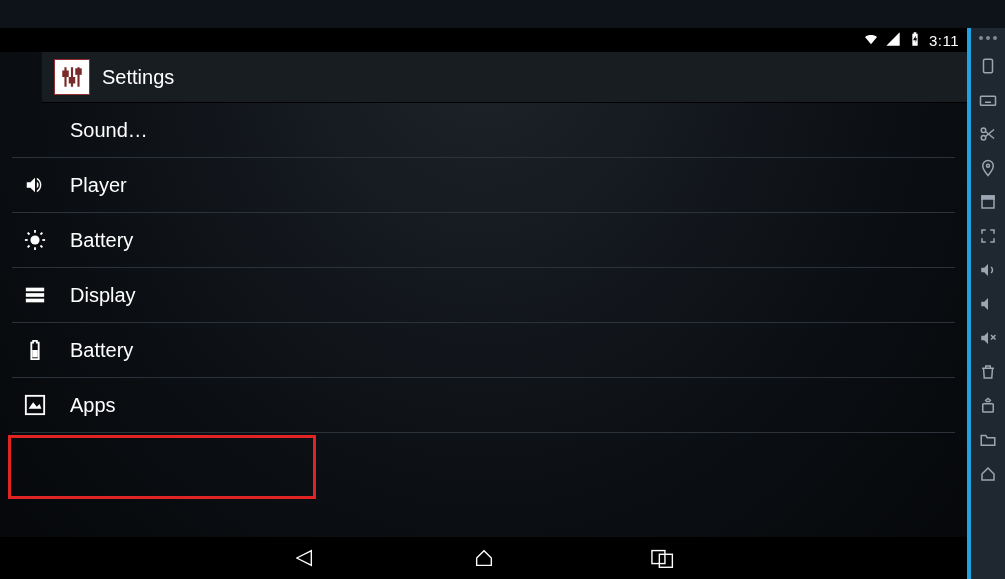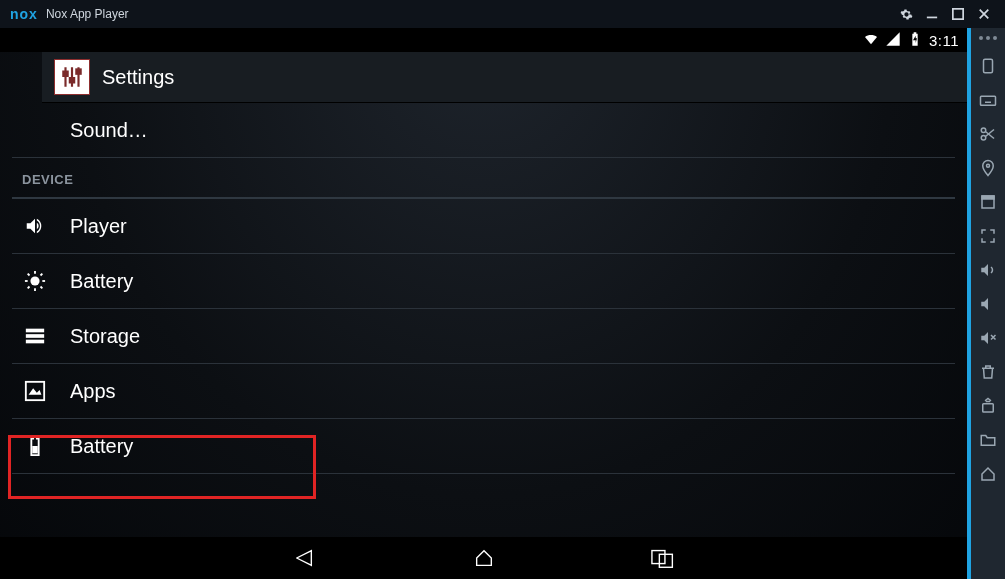--- a/index.html
+++ b/index.html
@@ -189,45 +189,20 @@
       width: 40px; height: 28px;
       display: flex; align-items: center; justify-content: center;
     }
     .android-nav .nav-btn svg { width: 26px; height: 22px; stroke: #fff; fill: none; stroke-width: 1.5; }
   </style>
 </head>
 <body>
 
 <div class="window">
 
-  <div class="titlebar">
-    <span class="nox-logo">nox</span>
-    <span>Nox App Player</span>
-    <span class="spacer"></span>
-    <span class="win-btn">
-      <svg viewBox="0 0 24 24" width="13" height="13" fill="#cfd6de">
-          <path d="M12 8a4 4 0 1 0 0 8 4 4 0 0 0 0-8zm9 4a9 9 0 0 1-.1 1.3l2.1 1.6-2 3.5-2.5-1a7 7 0 0 1-2.2 1.3l-.4 2.6h-4l-.4-2.6a7 7 0 0 1-2.2-1.3l-2.5 1-2-3.5 2.1-1.6A9 9 0 0 1 3 12a9 9 0 0 1 .1-1.3L1 9.1l2-3.5 2.5 1A7 7 0 0 1 7.7 5.3L8.1 2.7h4l.4 2.6a7 7 0 0 1 2.2 1.3l2.5-1 2 3.5-2.1 1.6c.1.4.1.9.1 1.3z"></path>
-        </svg>
-    </span>
-    <span class="win-btn">
-      <svg viewBox="0 0 14 14" width="12" height="12">
-          <rect x="1" y="10" width="12" height="2" fill="#cfd6de"></rect>
-        </svg>
-    </span>
-    <span class="win-btn">
-      <svg viewBox="0 0 14 14" width="12" height="12">
-          <rect x="1" y="1" width="12" height="12" fill="none" stroke="#cfd6de" stroke-width="2"></rect>
-        </svg>
-    </span>
-    <span class="win-btn">
-      <svg viewBox="0 0 14 14" width="12" height="12">
-          <path d="M2 2 L12 12 M12 2 L2 12" stroke="#cfd6de" stroke-width="2"></path>
-        </svg>
-    </span>
-  </div>
 
   <div class="body-area">
 
     <div class="emulator">
 
       <div class="android-status">
         <span><svg viewBox="0 0 24 24" fill="#fff">
               <path d="M12 20l9-11c-5-4-13-4-18 0l9 11z"></path>
             </svg></span>
         <span><svg viewBox="0 0 24 24" fill="#fff">
@@ -252,21 +227,20 @@
               </g>
             </svg>
         </div>
         <div class="settings-title">Settings</div>
       </div>
 
       <div class="settings-list">
         <div class="row more">
           <span class="rlabel">Sound…</span>
         </div>
-        <div class="section-header">DEVICE</div>
 
         <div class="row">
           <span class="ricon">
               <svg viewBox="0 0 24 24">
                 <path d="M3 9v6h4l5 5V4L7 9H3zm13 3a4 4 0 0 0-2-3.5v7A4 4 0 0 0 16 12zm-2-8v2a7 7 0 0 1 0 12v2a9 9 0 0 0 0-16z"></path>
               </svg>
             </span>
           <span class="rlabel">Player</span>
         </div>
         <div class="row">
@@ -288,40 +262,40 @@
           <span class="rlabel">Battery</span>
         </div>
         <div class="row">
           <span class="ricon">
               <svg viewBox="0 0 24 24">
                 <rect x="2" y="4" width="20" height="4"></rect>
                 <rect x="2" y="10" width="20" height="4"></rect>
                 <rect x="2" y="16" width="20" height="4"></rect>
               </svg>
             </span>
-          <span class="rlabel">Storage</span>
+          <span class="rlabel">Display</span>
+        </div>
+        <div class="row">
+          <span class="ricon">
+              <svg viewBox="0 0 24 24">
+                <path d="M16 4h-2V2h-4v2H8v18h8V4z" fill="none" stroke="#fff" stroke-width="2"></path>
+                <rect x="9" y="12" width="6" height="8" fill="#fff"></rect>
+              </svg>
+            </span>
+          <span class="rlabel">Battery</span>
         </div>
         <div class="row apps-highlight-wrapper">
           <span class="ricon">
               <svg viewBox="0 0 24 24">
                 <rect x="2" y="2" width="20" height="20" fill="none" stroke="#fff" stroke-width="2"></rect>
                 <path d="M5 16 L10 9 L14 14 L17 11 L19 16 Z" fill="#fff"></path>
               </svg>
             </span>
           <span class="rlabel">Apps</span>
         </div>
-        <div class="row">
-          <span class="ricon">
-              <svg viewBox="0 0 24 24">
-                <path d="M16 4h-2V2h-4v2H8v18h8V4z" fill="none" stroke="#fff" stroke-width="2"></path>
-                <rect x="9" y="12" width="6" height="8" fill="#fff"></rect>
-              </svg>
-            </span>
-          <span class="rlabel">Battery</span>
-        </div>
 
         <div class="red-highlight" style="top:332px;"></div>
       </div>
 
       <div class="android-nav">
         <div class="nav-btn">
           <svg viewBox="0 0 24 24">
               <path d="M20 4 L20 20 L18 19 C12 16 8 14 4 12 C8 10 12 8 18 5 Z"></path>
             </svg>
         </div>

